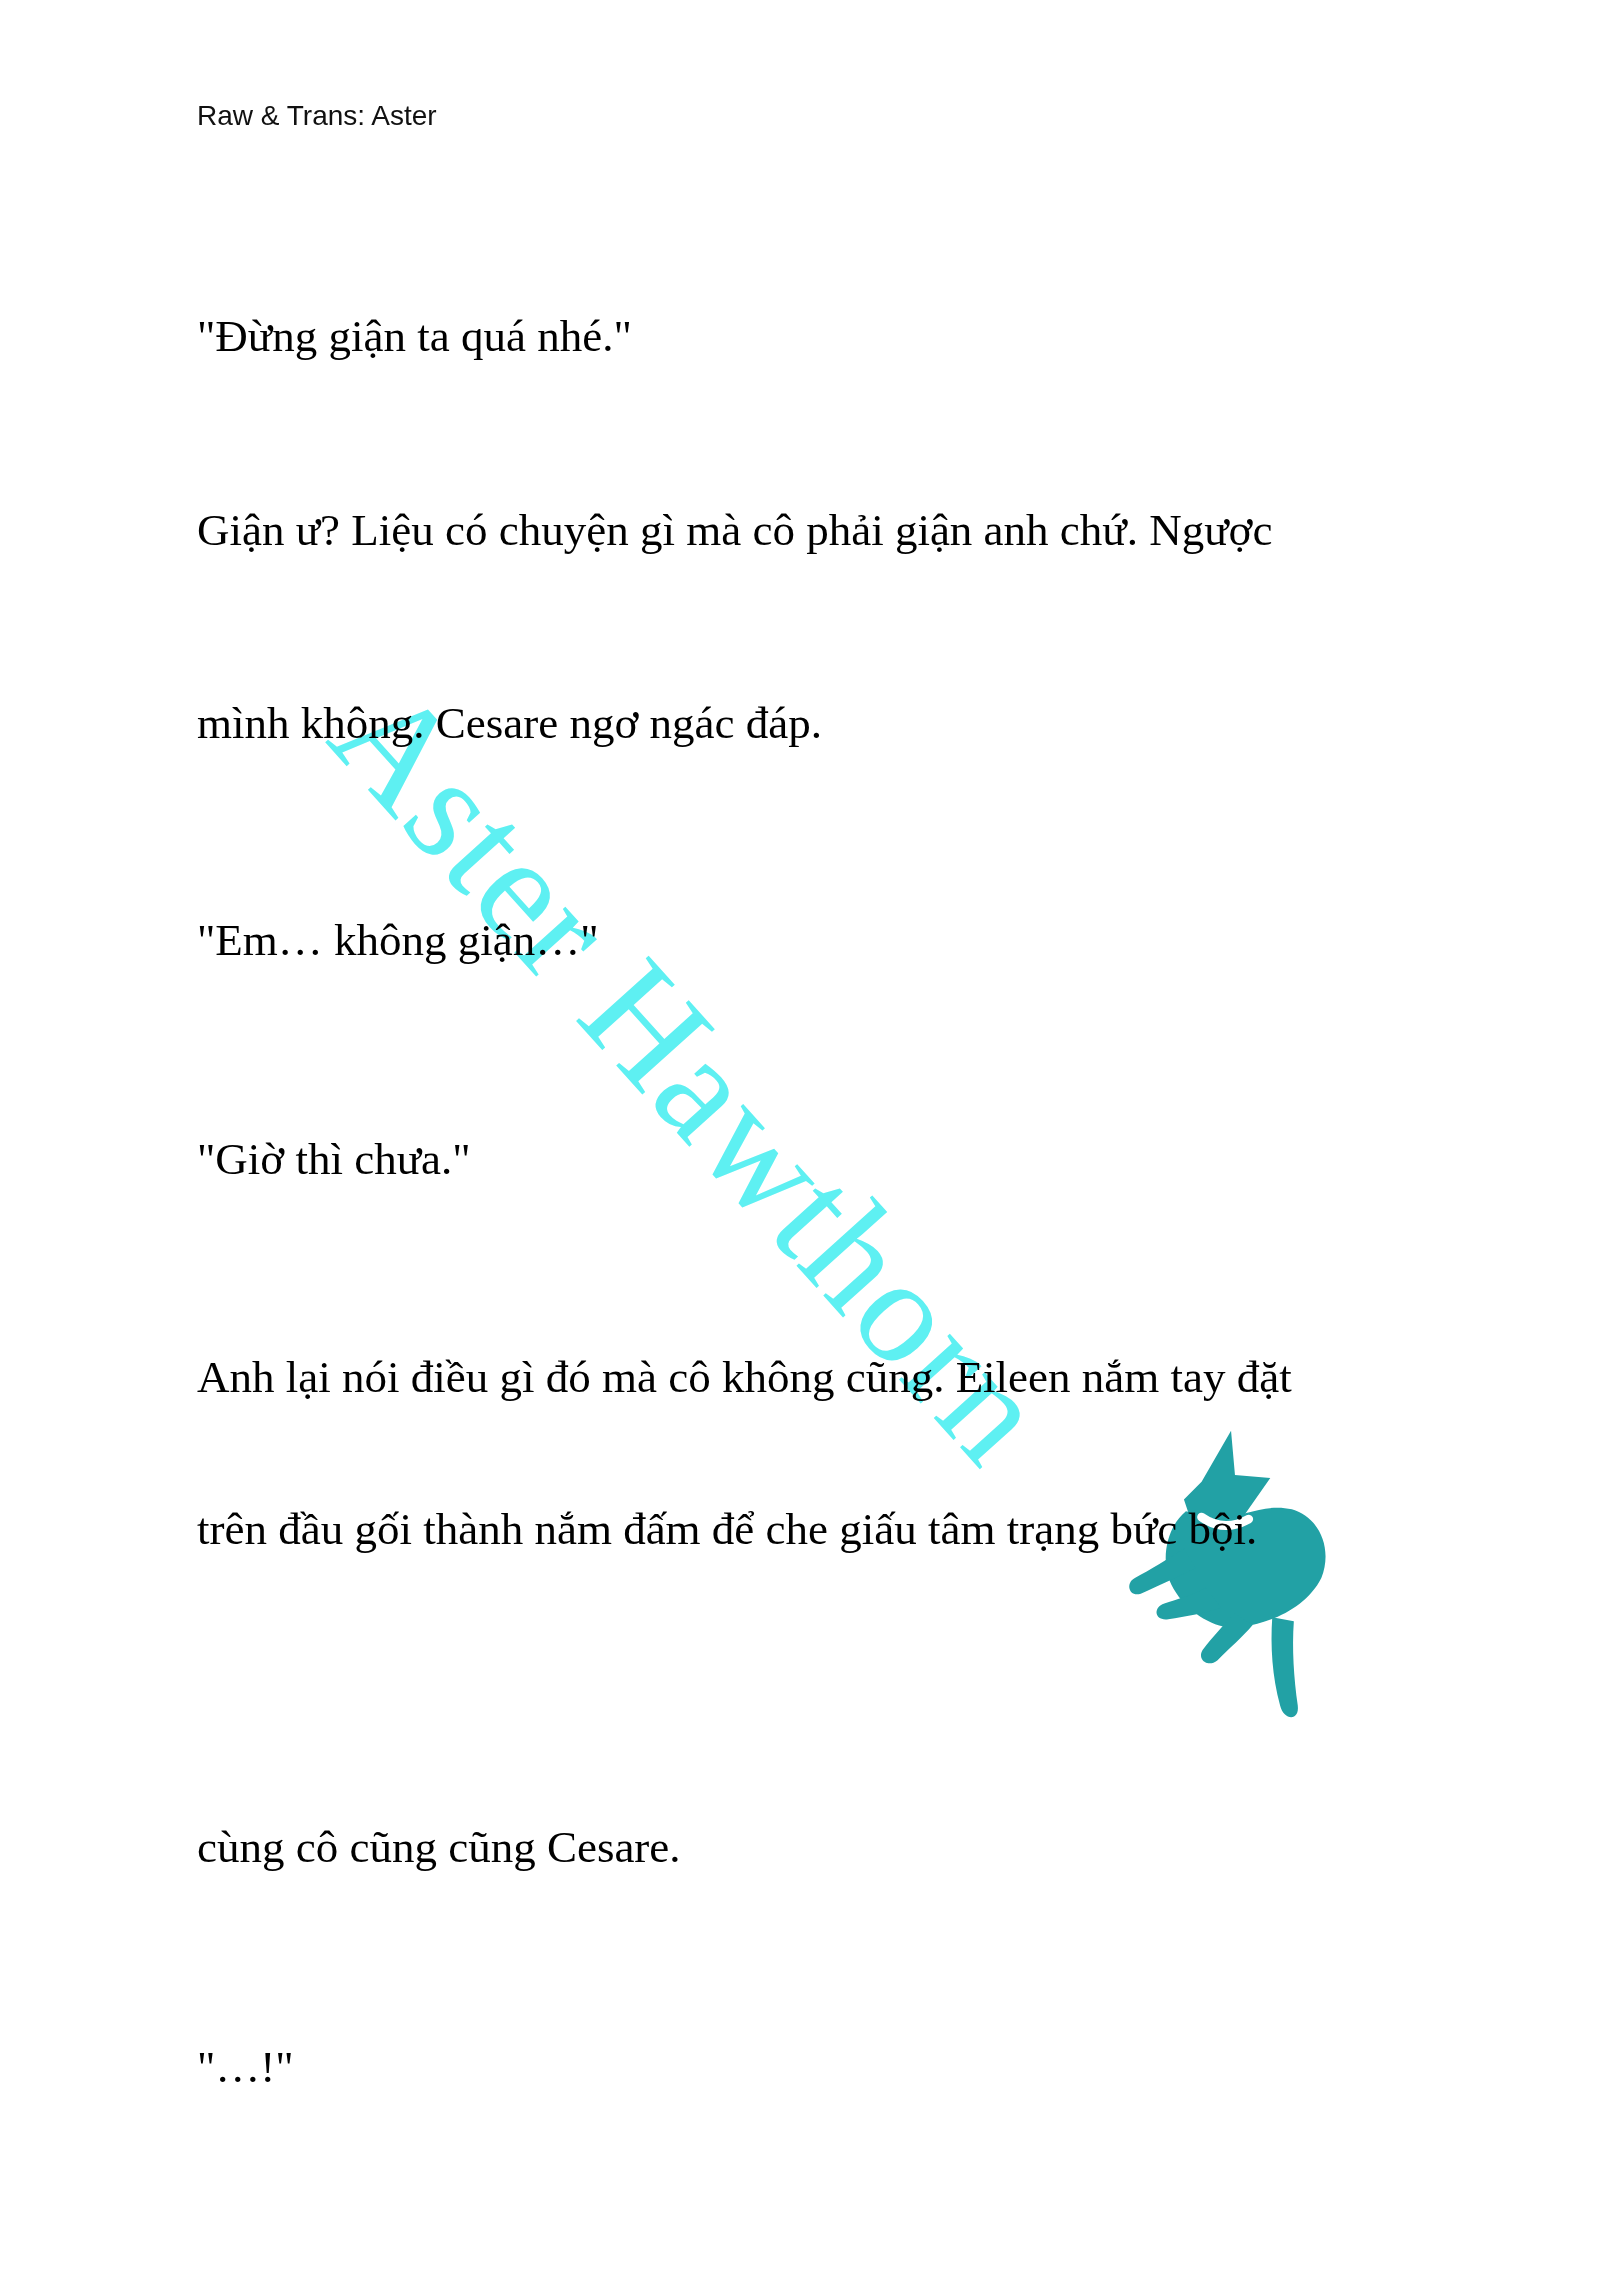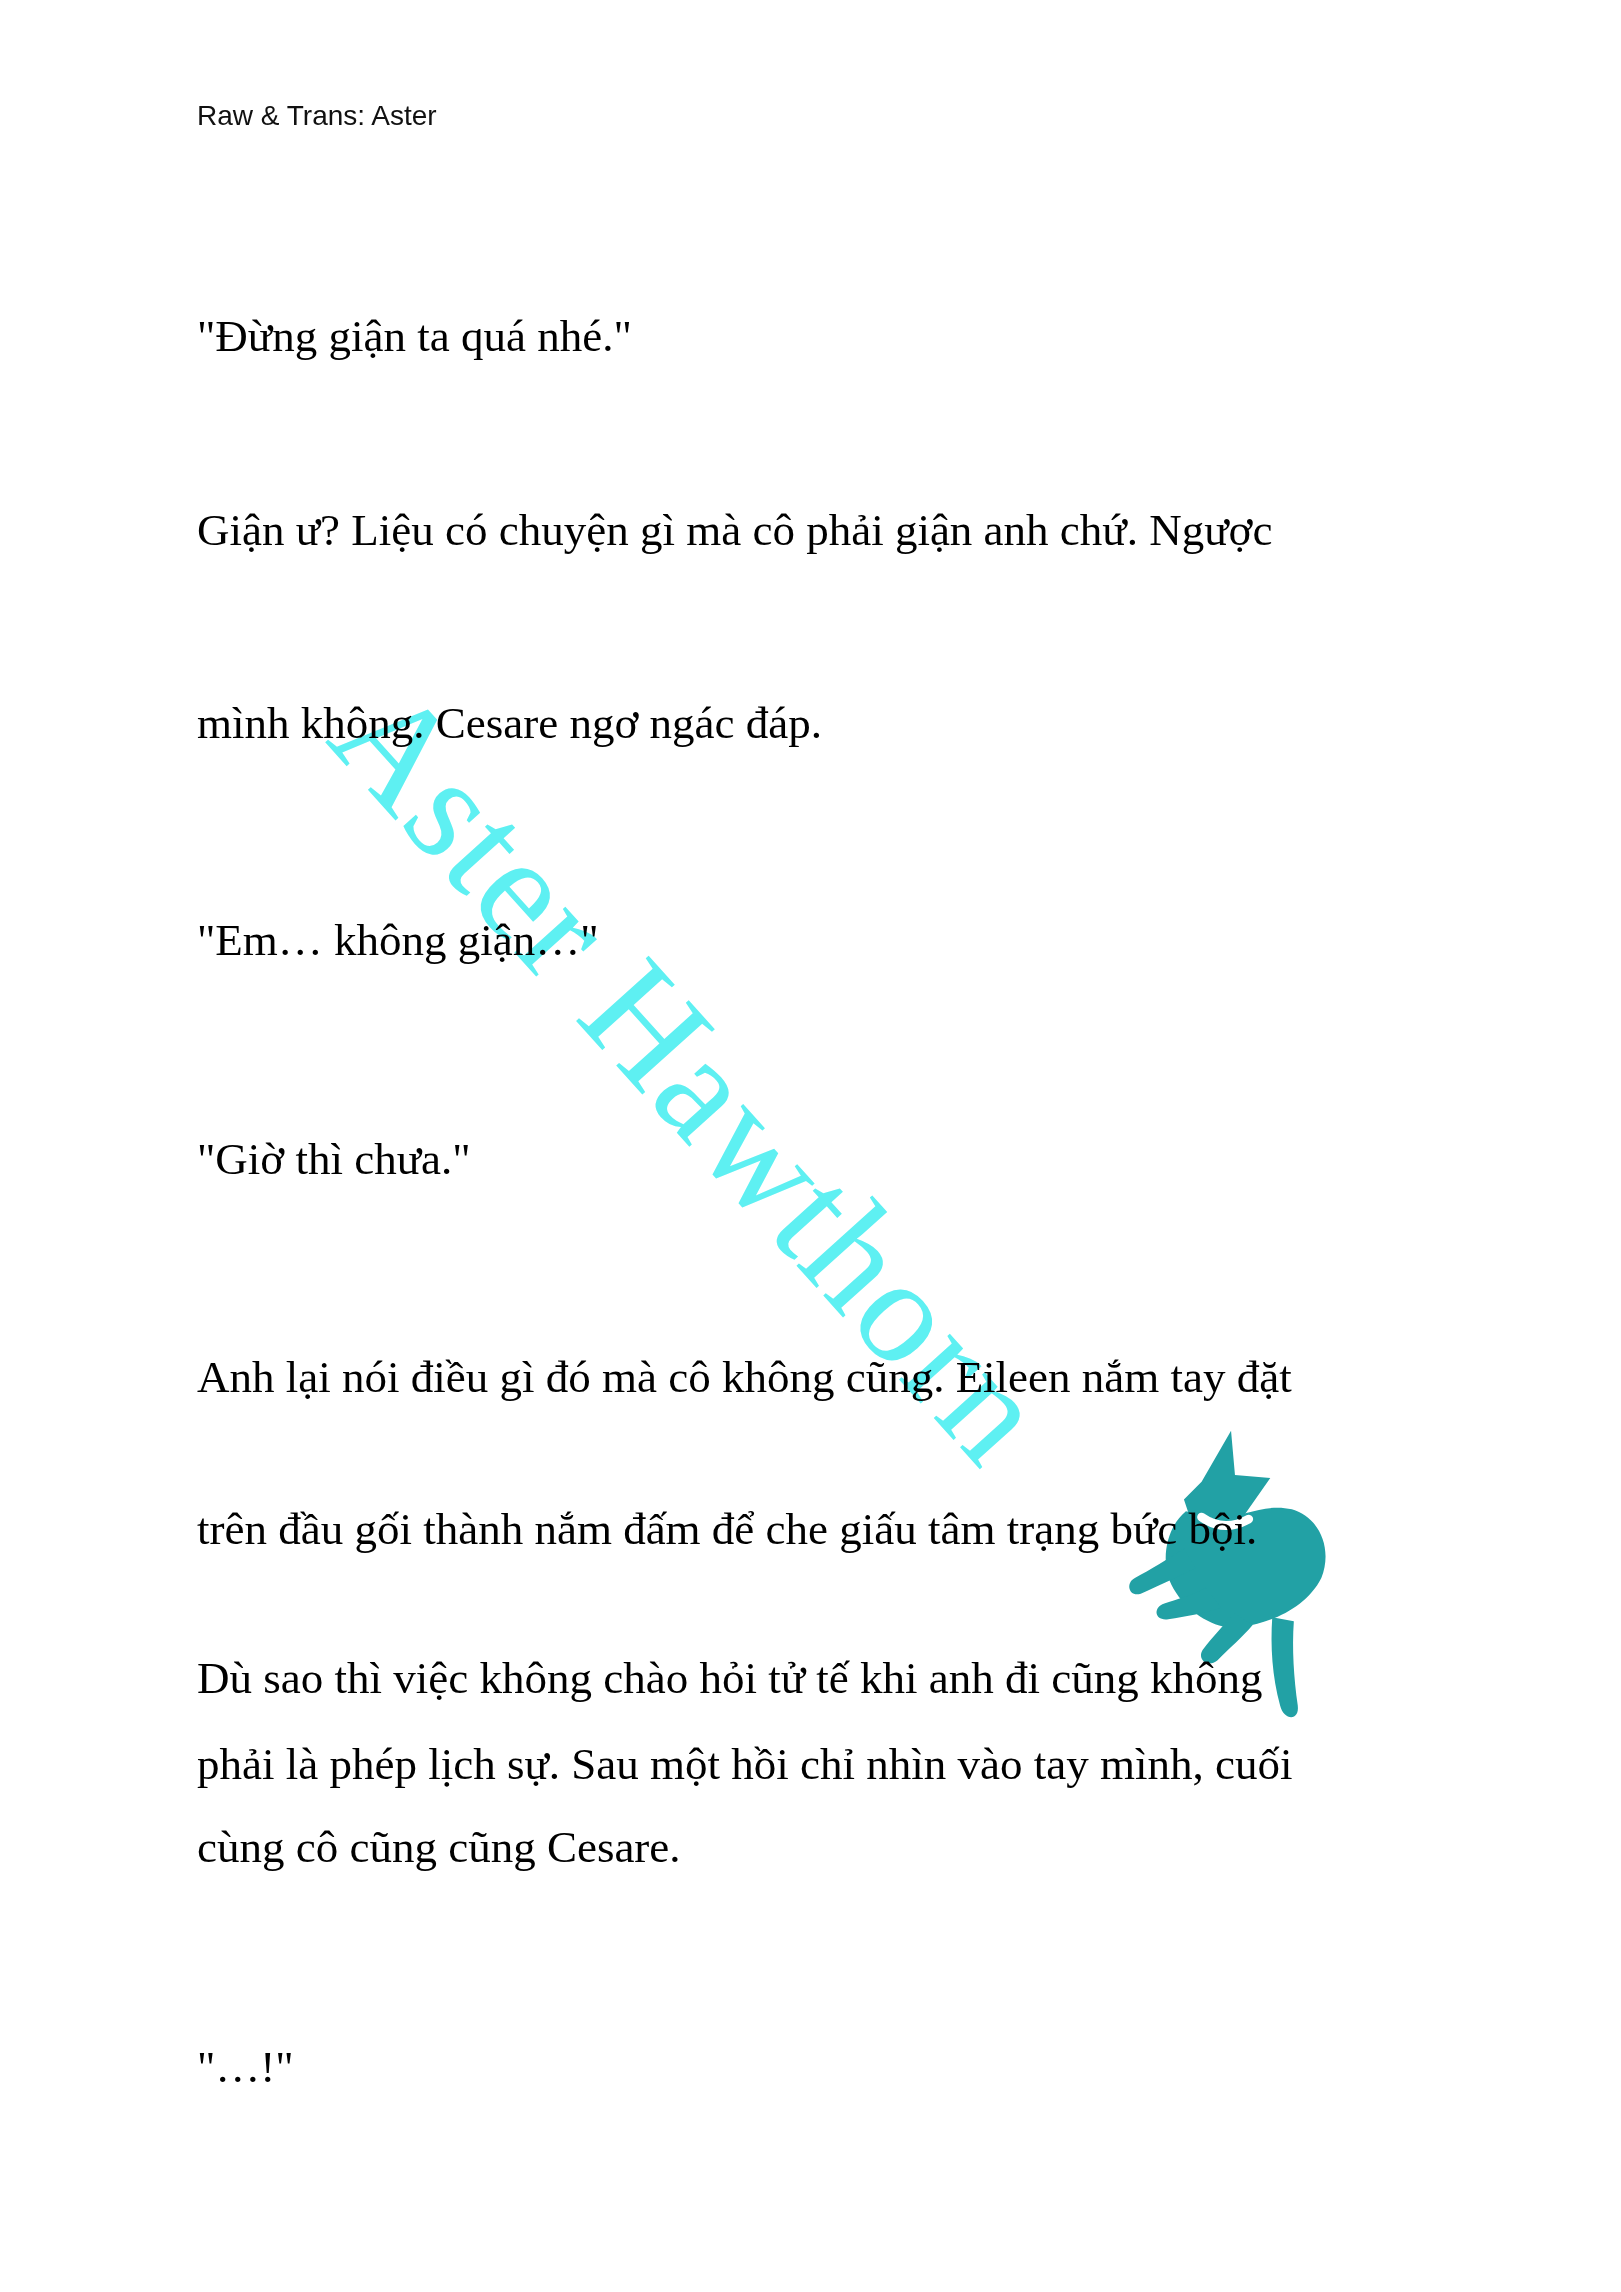--- a/index.html
+++ b/index.html
@@ -91,20 +91,18 @@
   <div class="line" style="top:506px;">Giận ư? Liệu có chuyện gì mà cô phải giận anh chứ. Ngược</div>
   <div class="line" style="top:699px;">mình không. Cesare ngơ ngác đáp.</div>
 
   <div class="line" style="top:916px;">"Em… không giận…"</div>
 
   <div class="line" style="top:1135px;">"Giờ thì chưa."</div>
 
   <div class="line" style="top:1353px;">Anh lại nói điều gì đó mà cô không cũng. Eileen nắm tay đặt</div>
   <div class="line" style="top:1496px;margin-top:9px;">trên đầu gối thành nắm đấm để che giấu tâm trạng bức bội.</div>
 
-  <div class="line" style="top:1654px;">Dù sao thì việc không chào hỏi tử tế khi anh đi cũng không</div>
-  <div class="line" style="top:1740px;">phải là phép lịch sự. Sau một hồi chỉ nhìn vào tay mình, cuối</div>
   <div class="line" style="top:1823px;">cùng cô cũng cũng Cesare.</div>
 
   <div class="line" style="top:2043px;">"…!"</div>
 
 </div>
 
 
 </body></html>

